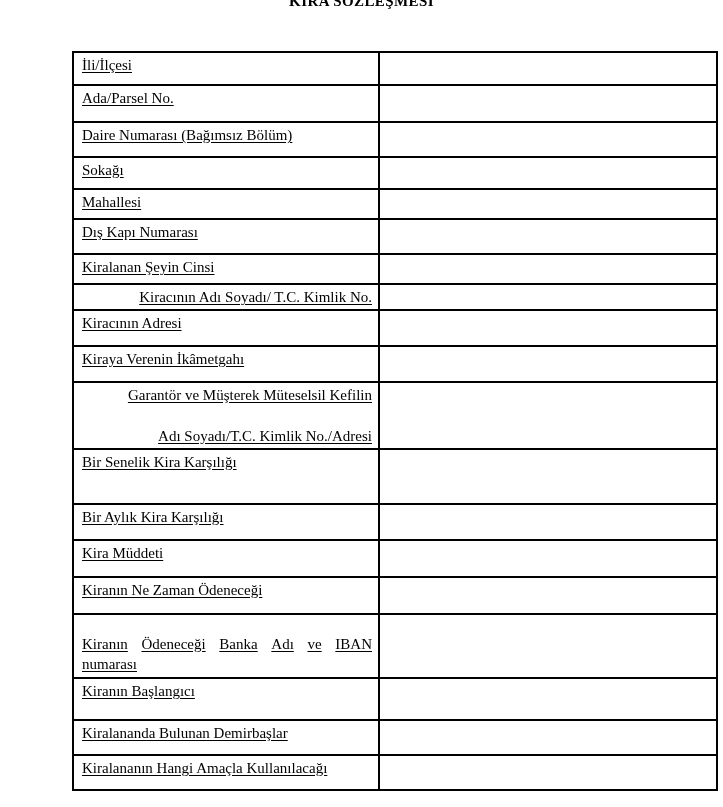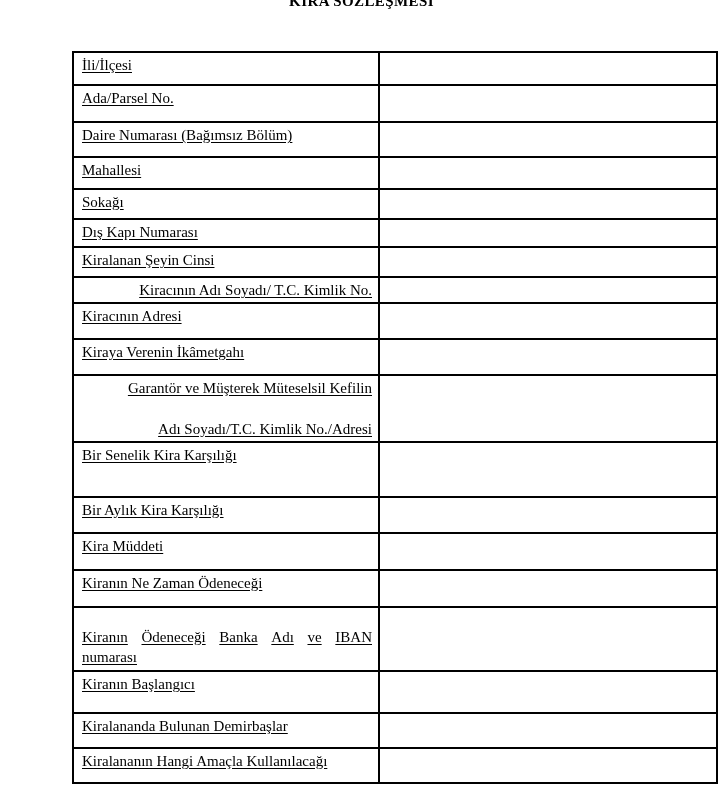--- a/index.html
+++ b/index.html
@@ -54,21 +54,21 @@
     justify-content: space-between;
     flex-wrap: nowrap;
   }
   tr.tight td.label-cell { line-height: 20px; padding-top: 19px; }
   
   tr:nth-child(1)  { height: 33px; border-radius: 11px; }
   tr:nth-child(2)  { height: 37px; padding-left: 39px; }
   tr:nth-child(3)  { height: 35px; }
   tr:nth-child(4)  { height: 32px; }
   tr:nth-child(5)  { height: 30px; }
-  tr:nth-child(6)  { height: 28px; }
+  tr:nth-child(6)  { height: 35px; }
   tr:nth-child(7)  { height: 30px; }
   tr:nth-child(8)  { height: 24px; text-align: right; }
   tr:nth-child(9)  { height: 36px; }
   tr:nth-child(10) { height: 36px; }
   tr:nth-child(11) { height: 36px; text-align: right; }
   tr:nth-child(12) { height: 55px; border-radius: 27px; }
   tr:nth-child(13) { height: 36px; }
   tr:nth-child(14) { height: 37px; }
   tr:nth-child(15) { height: 37px; }
   tr:nth-child(16) { height: 40px; }
@@ -103,27 +103,27 @@
         <td class="value-cell"></td>
       </tr>
       <tr>
         <td class="label-cell">
             <span class="u line">Daire Numarası (Bağımsız Bölüm)</span>
           </td>
         <td class="value-cell"></td>
       </tr>
       <tr>
         <td class="label-cell">
+            <span class="u line">Sokağı</span>
+          </td>
+        <td class="value-cell"></td>
+      </tr>
+      <tr>
+        <td class="label-cell">
             <span class="u line">Mahallesi</span>
-          </td>
-        <td class="value-cell"></td>
-      </tr>
-      <tr>
-        <td class="label-cell">
-            <span class="u line">Sokağı</span>
           </td>
         <td class="value-cell"></td>
       </tr>
       <tr>
         <td class="label-cell">
             <span class="u line">Dış Kapı Numarası</span>
           </td>
         <td class="value-cell"></td>
       </tr>
       <tr>

